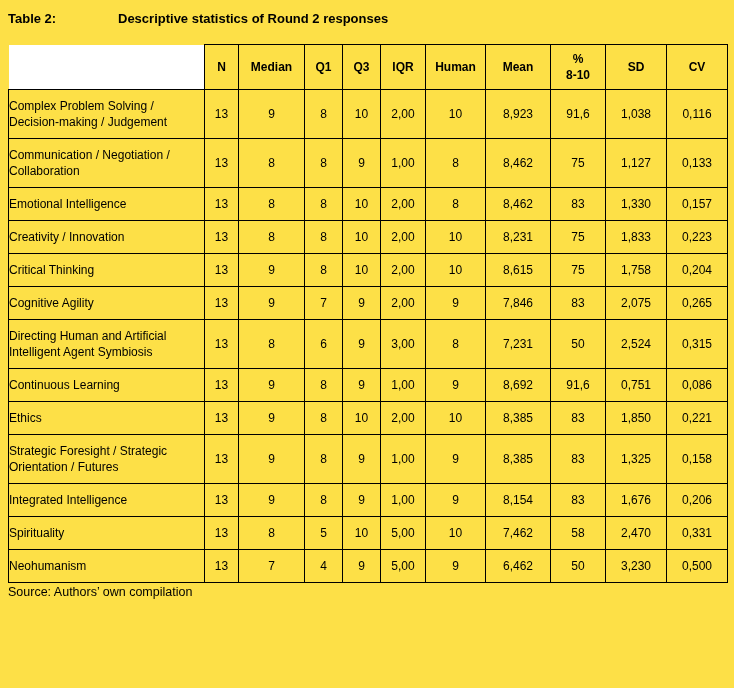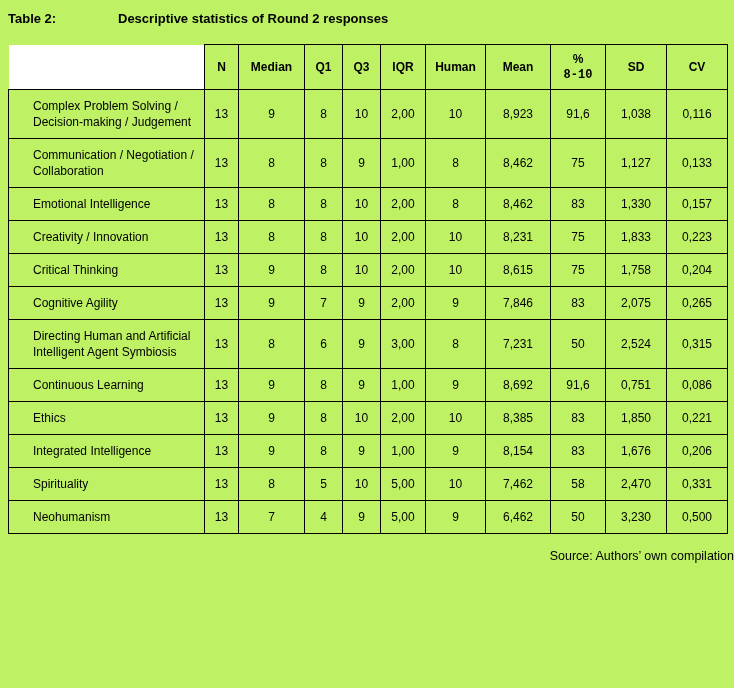--- a/index.html
+++ b/index.html
@@ -8,21 +8,21 @@
     background: #ffffff;
     color: #000000;
     font-family: "Liberation Sans", sans-serif;
   }
   .page {
     width: 734px;
     height: 688px;
     box-sizing: border-box;
     padding: 8px 0 0 8px;
     overflow: hidden;
-    background: #bef264;
+    background: #fde047;
   }
   .caption {
     font-size: 13px;
     font-weight: bold;
     line-height: 17px;
     margin: 2px 0 0 0;
     white-space: nowrap;
   }
   .caption-label {
     display: inline-block;
@@ -48,32 +48,30 @@
     font-weight: bold;
     height: 40px;
     padding: 2px 3px;
   }
   table.stats th.corner {
     border: none;
     background: #ffffff;
   }
   table.stats td.rowlabel {
     text-align: left;
-    padding-left: 24px;
+    padding-left: 0;
     padding-right: 6px;
   }
   .hline2 {
     margin-top: 0;
-    font-family: Liberation Mono, monospace;
   }
   .source {
     font-size: 12.5px;
     line-height: 17px;
-    margin-top: 14px;
-    text-align: right;
+    margin-top: 1px;
   }
 </style>
 </head>
 <body>
 
 <div class="page">
 
   <div class="caption">
     <span class="caption-label">Table 2:</span><span>Descriptive statistics of Round 2 responses</span>
   </div>
@@ -240,20 +238,33 @@
           <td>8</td>
           <td>10</td>
           <td>2,00</td>
           <td>10</td>
           <td>8,385</td>
           <td>83</td>
           <td>1,850</td>
           <td>0,221</td>
         </tr>
         <tr>
+          <td class="rowlabel">Strategic Foresight / Strategic Orientation / Futures</td>
+          <td>13</td>
+          <td>9</td>
+          <td>8</td>
+          <td>9</td>
+          <td>1,00</td>
+          <td>9</td>
+          <td>8,385</td>
+          <td>83</td>
+          <td>1,325</td>
+          <td>0,158</td>
+        </tr>
+        <tr>
           <td class="rowlabel">Integrated Intelligence</td>
           <td>13</td>
           <td>9</td>
           <td>8</td>
           <td>9</td>
           <td>1,00</td>
           <td>9</td>
           <td>8,154</td>
           <td>83</td>
           <td>1,676</td>

